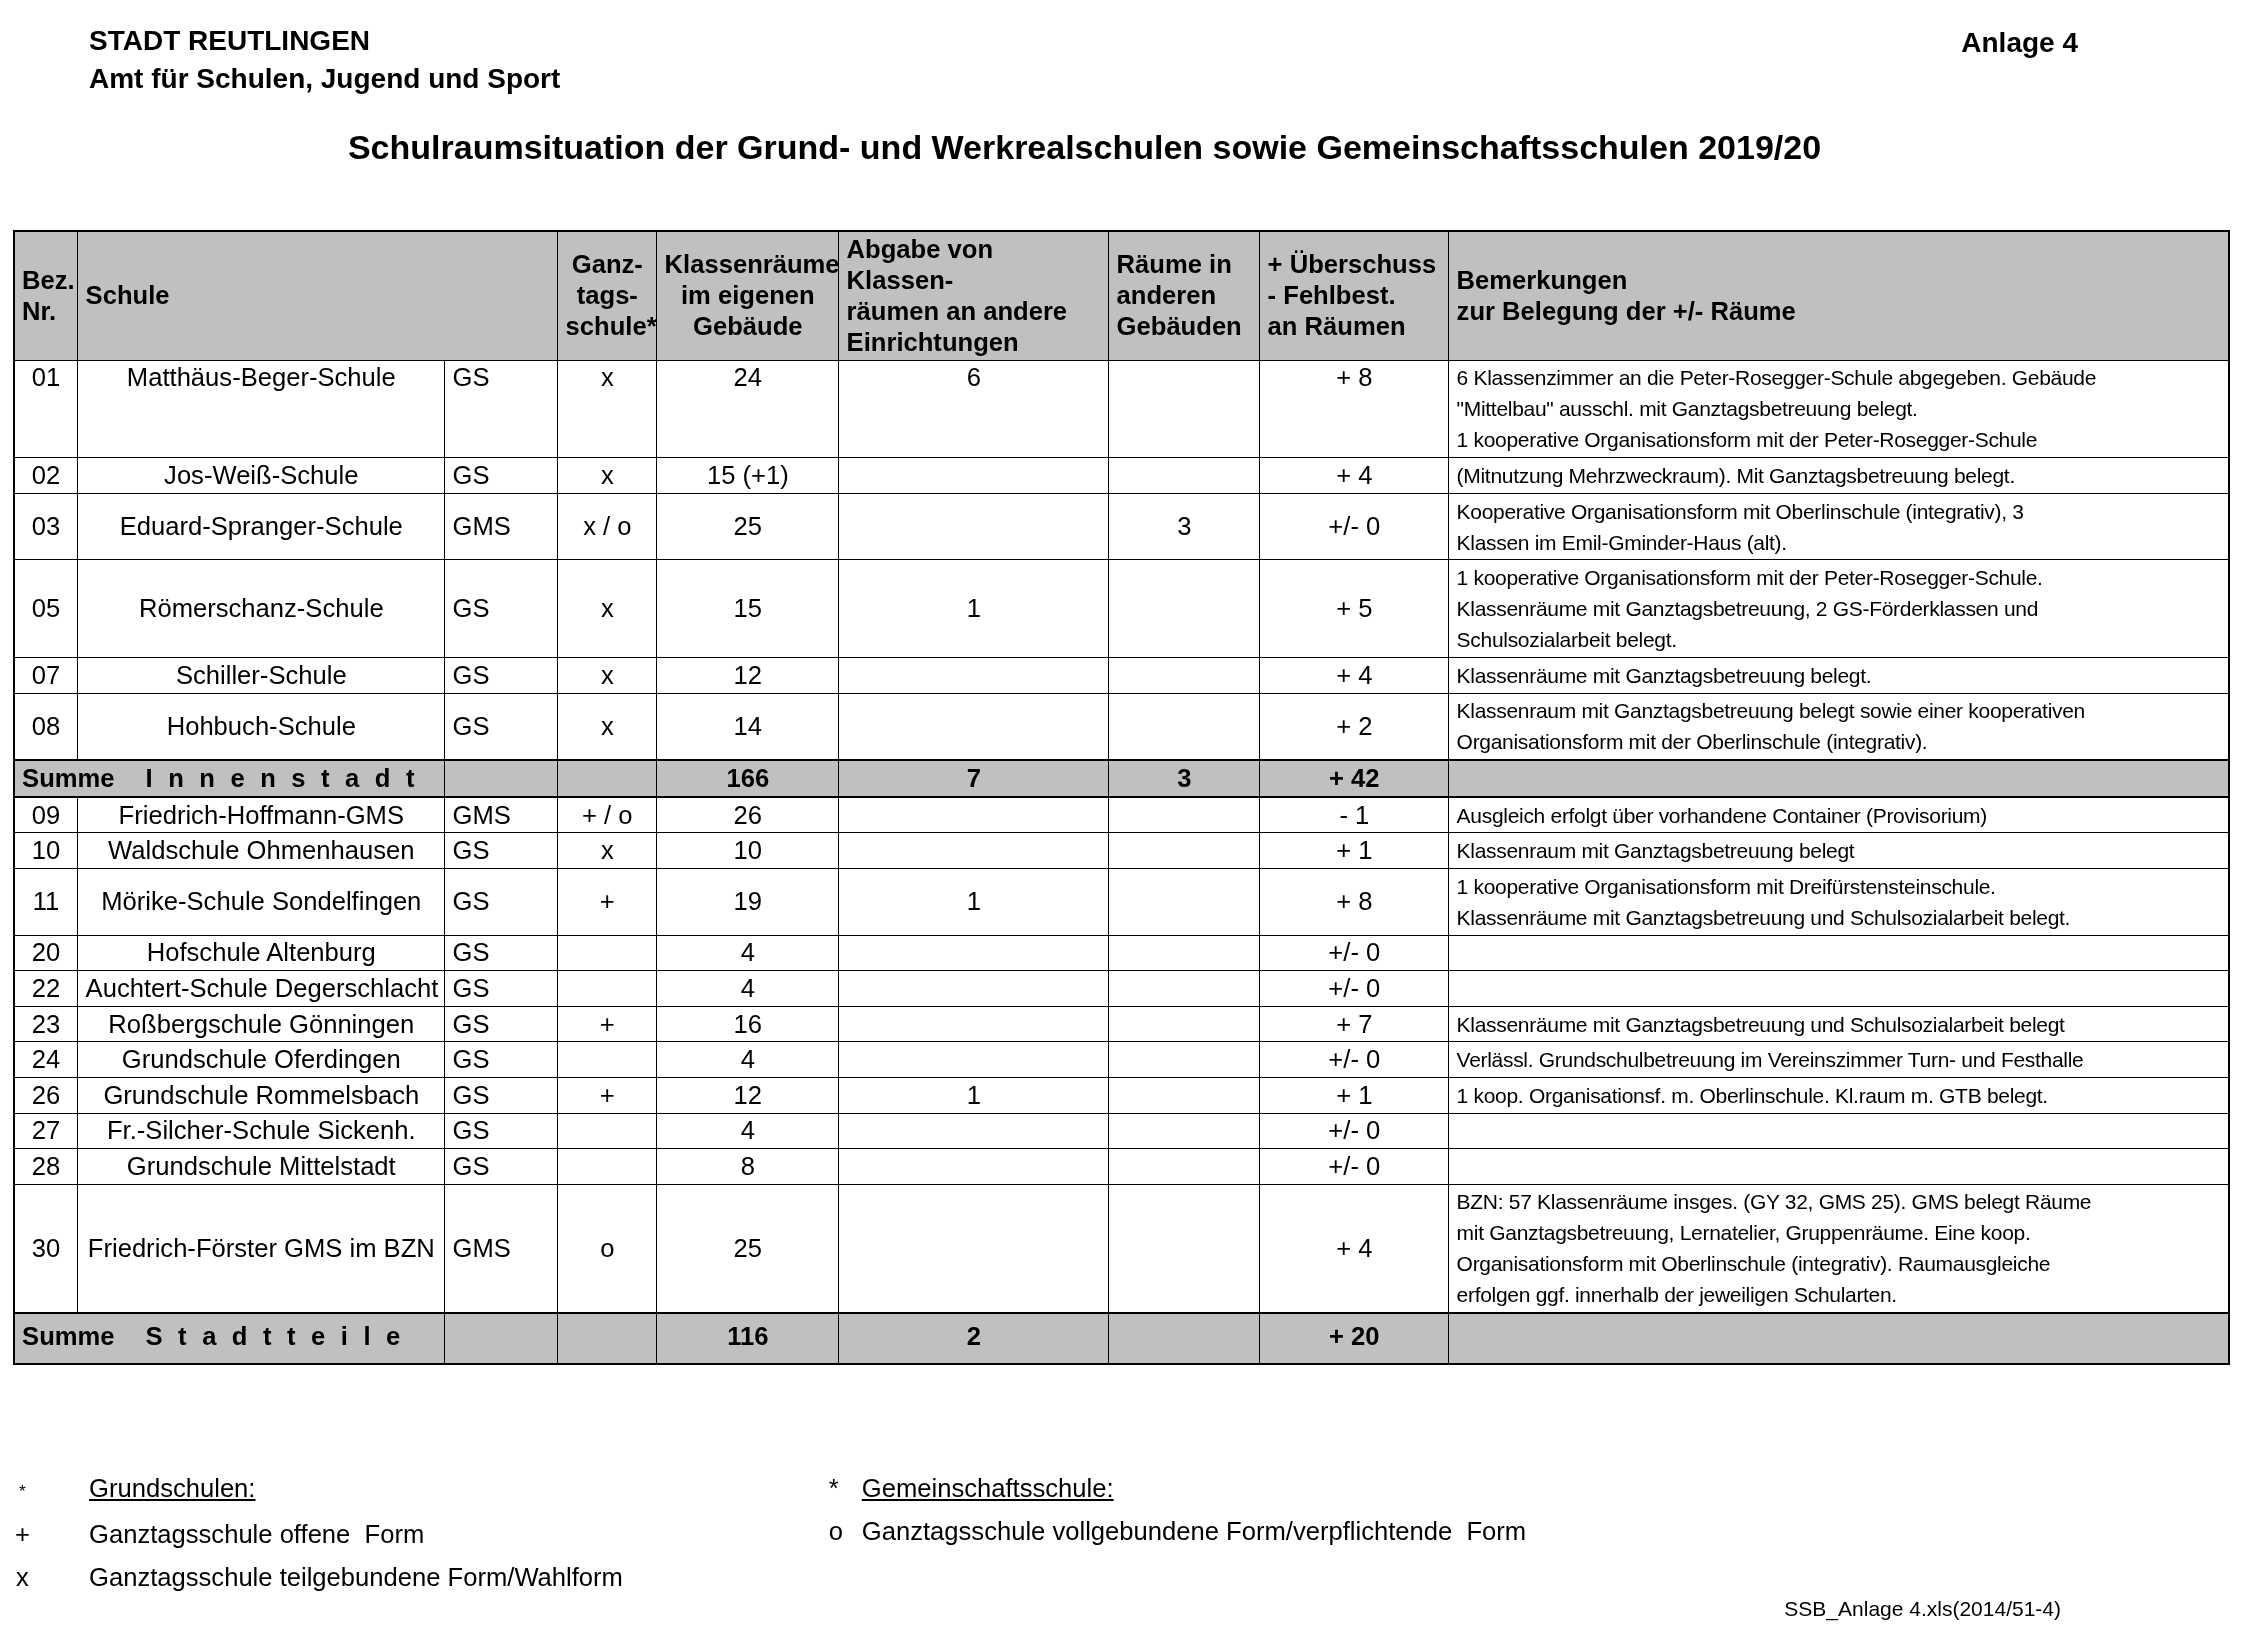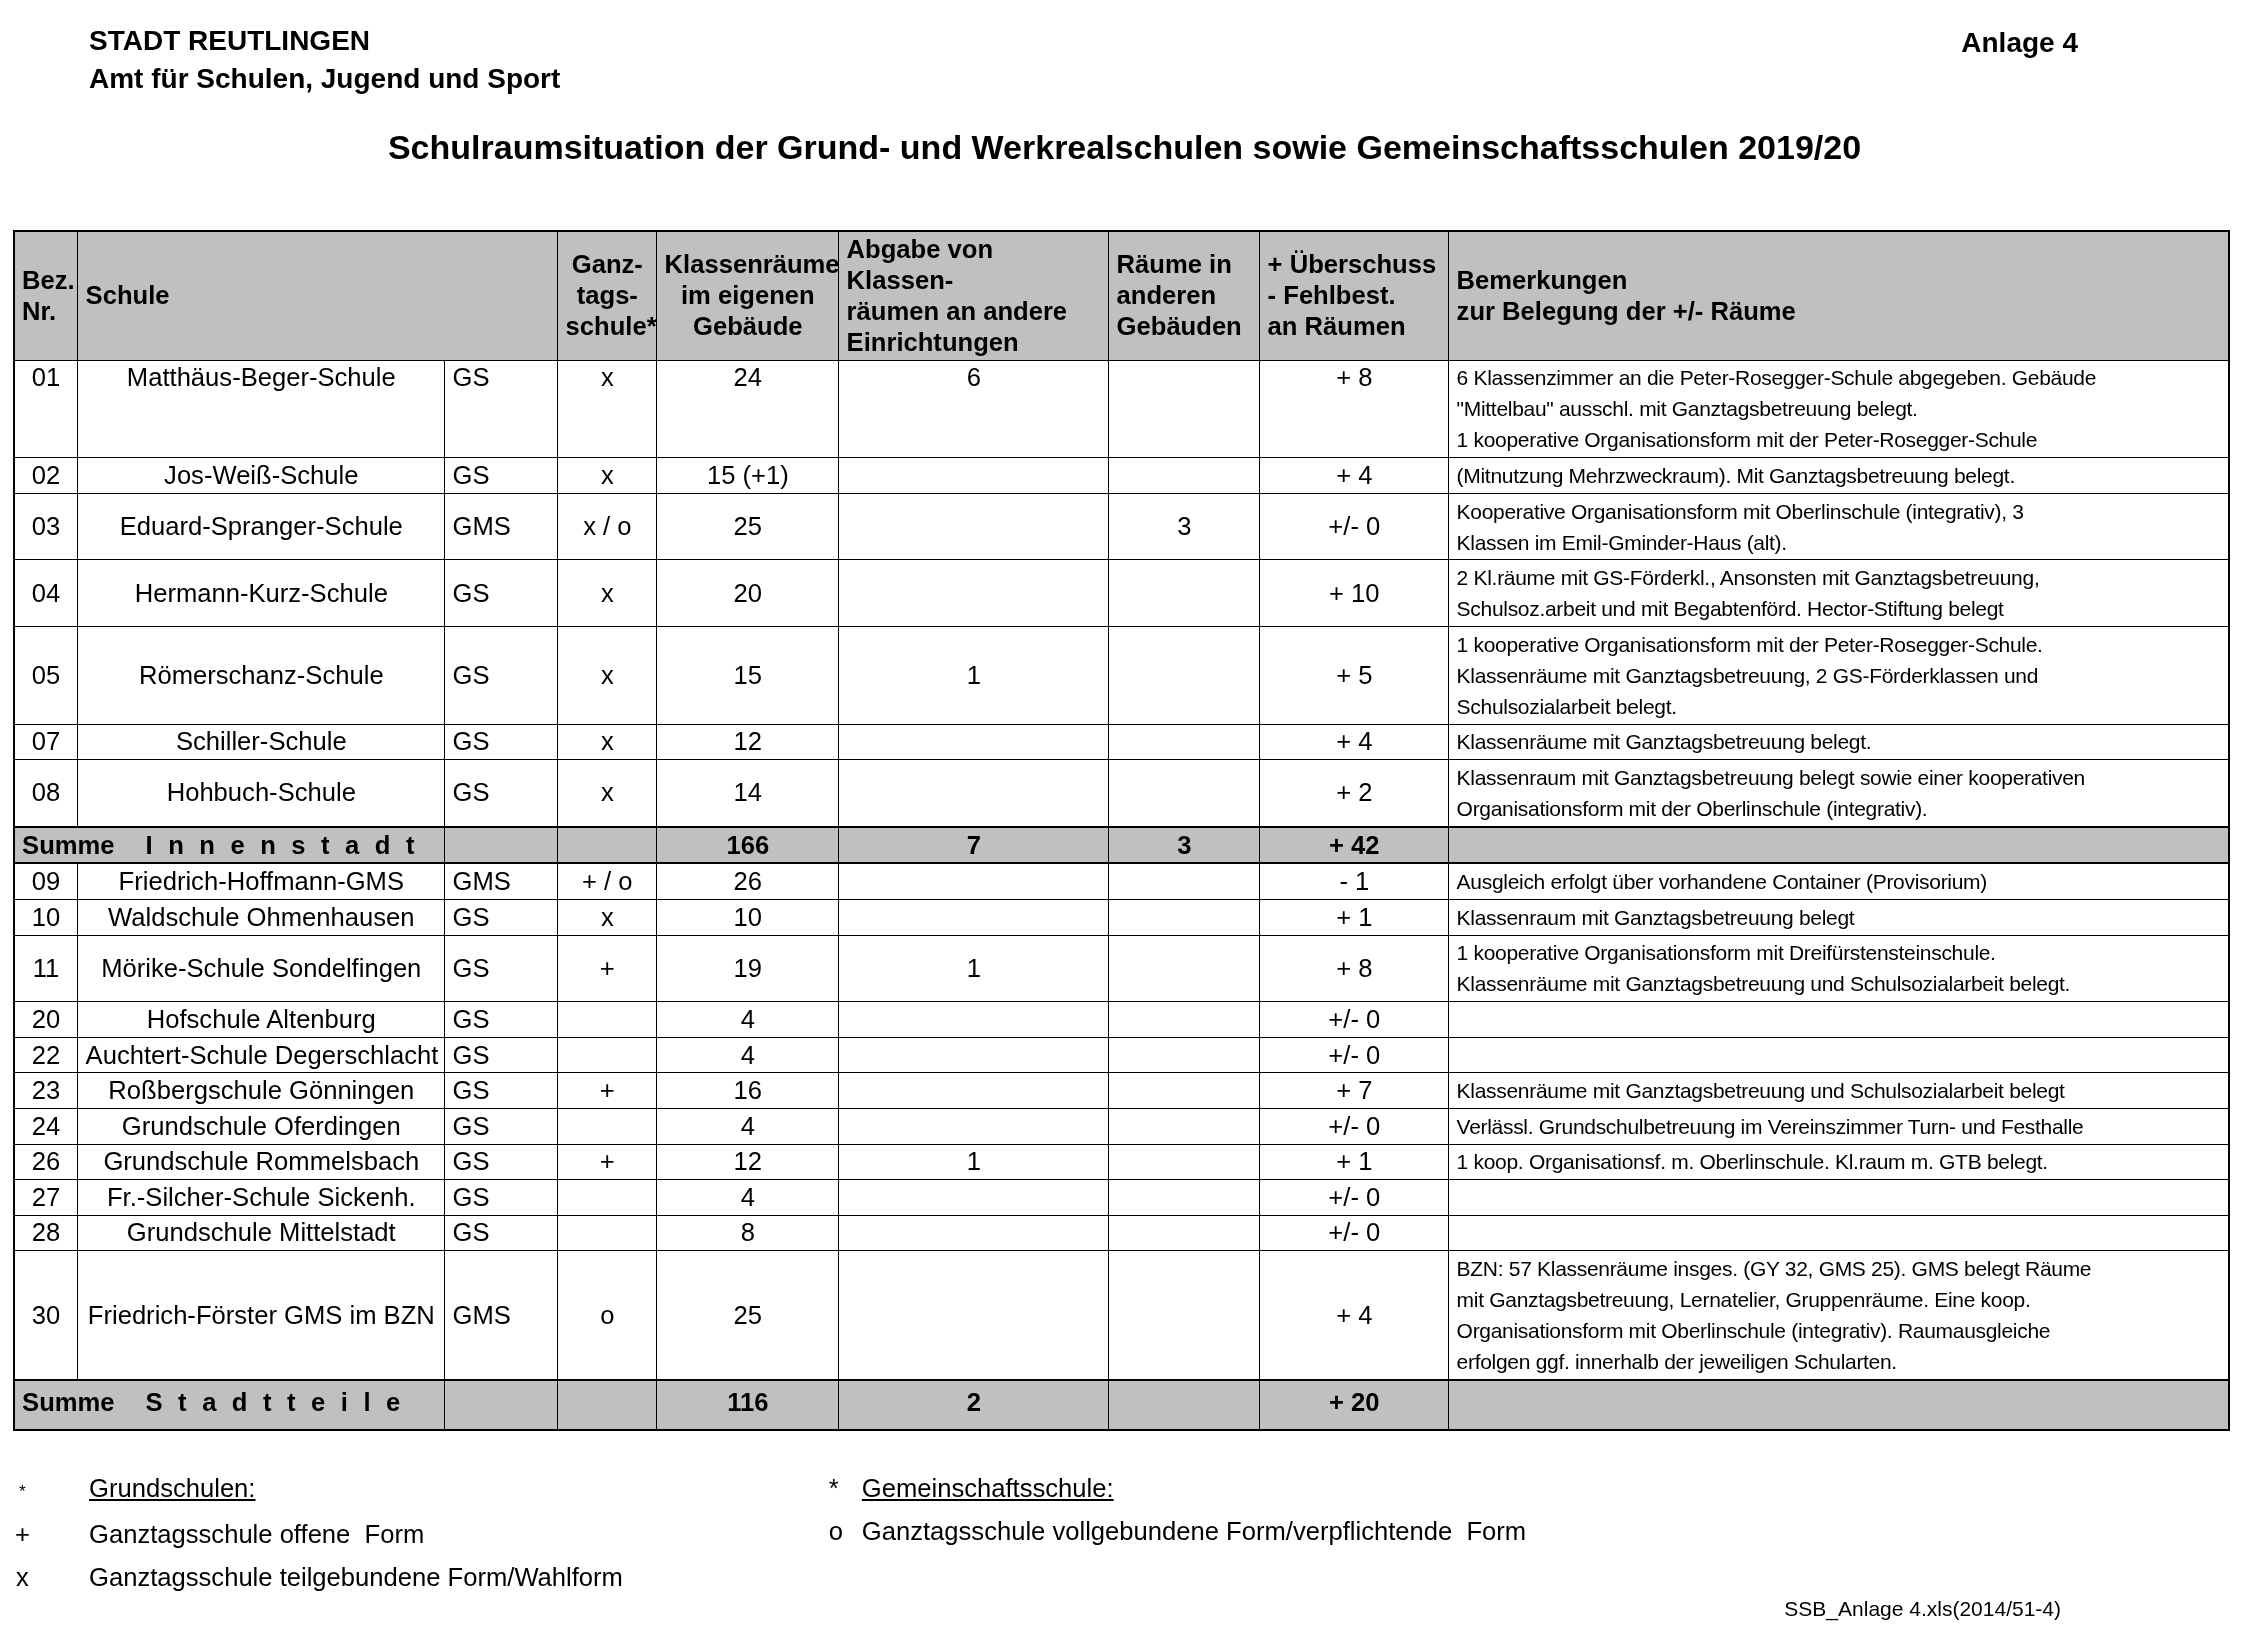--- a/index.html
+++ b/index.html
@@ -14,21 +14,21 @@
   .page { position: relative; width: 2169px; height: 1647px; }
 
   
   .letterhead { position: absolute; top: 22px; left: 89px; }
   .letterhead div { font-size: 28px; font-weight: bold; line-height: 38px; white-space: nowrap; }
   .annex { position: absolute; top: 27.4px; right: 91px; font-size: 28px; font-weight: bold; }
 
   
   .doc-title {
     position: absolute; top: 128px; left: 0; width: 100%;
-    text-align: center; font-size: 34px; font-weight: bold; padding-left: 40px;
+    text-align: center; font-size: 34px; font-weight: bold;
   }
 
   
   table.main {
     position: absolute; top: 230px; left: 12.8px;
     width: 2217px;
     border-collapse: collapse;
     table-layout: fixed;
     font-size: 25.6px;
     line-height: 31px;
@@ -173,32 +173,20 @@
     <td class="c-type">GMS</td>
     <td class="c-gt">x / o</td>
     <td class="c-num">25</td>
     <td class="c-abg"></td>
     <td class="c-num">3</td>
     <td class="c-num">+/- 0</td>
     <td class="c-rem">Kooperative Organisationsform mit Oberlinschule (integrativ), 3
 Klassen im Emil-Gminder-Haus (alt).</td>
   </tr>
         <tr>
-    <td class="c-nr">04</td>
-    <td class="c-name">Hermann-Kurz-Schule</td>
-    <td class="c-type">GS</td>
-    <td class="c-gt">x</td>
-    <td class="c-num">20</td>
-    <td class="c-abg"></td>
-    <td class="c-num"></td>
-    <td class="c-num">+ 10</td>
-    <td class="c-rem">2 Kl.räume mit GS-Förderkl., Ansonsten mit Ganztagsbetreuung,
-Schulsoz.arbeit und mit Begabtenförd. Hector-Stiftung belegt</td>
-  </tr>
-        <tr>
     <td class="c-nr">05</td>
     <td class="c-name">Römerschanz-Schule</td>
     <td class="c-type">GS</td>
     <td class="c-gt">x</td>
     <td class="c-num">15</td>
     <td class="c-abg">1</td>
     <td class="c-num"></td>
     <td class="c-num">+ 5</td>
     <td class="c-rem">1 kooperative Organisationsform mit der Peter-Rosegger-Schule.
 Klassenräume mit Ganztagsbetreuung, 2 GS-Förderklassen und

